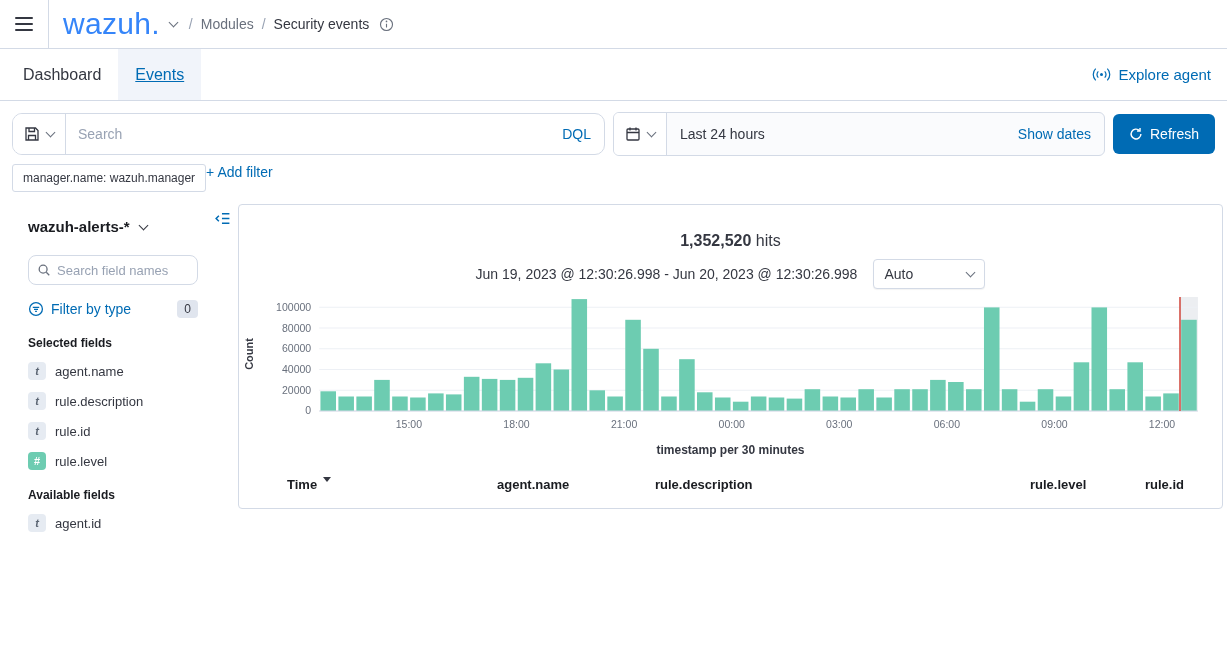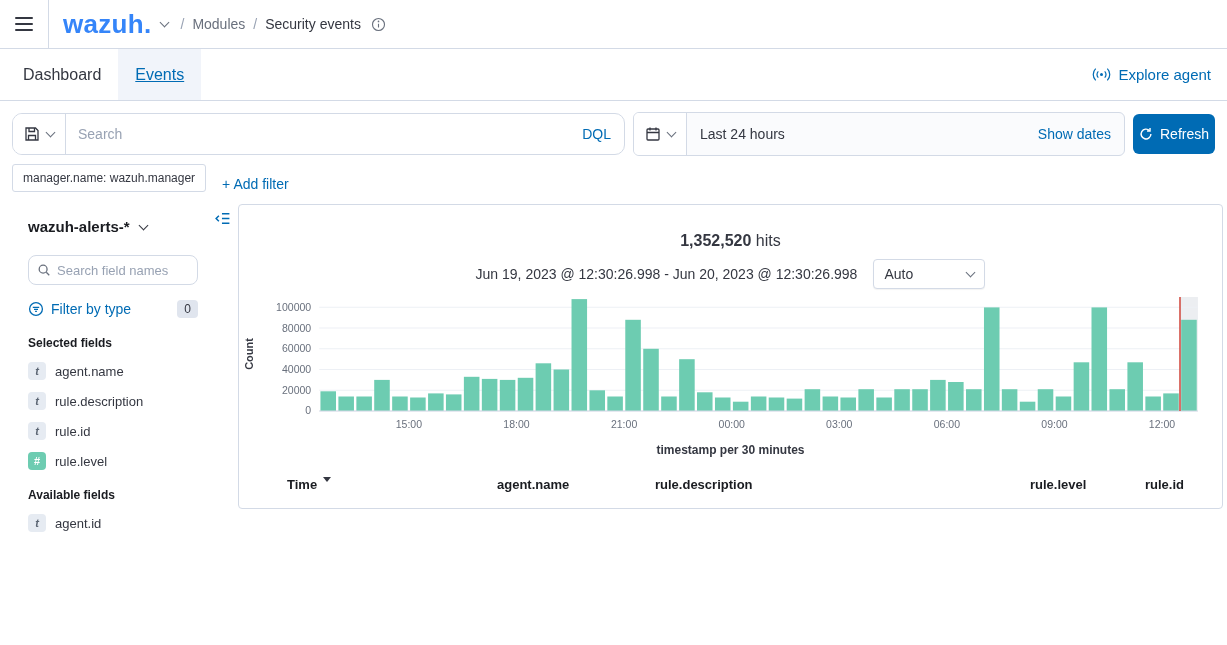--- a/index.html
+++ b/index.html
@@ -6,21 +6,21 @@
   html,body{width:1227px;height:645px}
   body{font-family:"Liberation Sans",sans-serif;background:#fff;color:#343741;overflow:hidden}
   input,button{font-family:inherit}
 
   
   .topbar{height:49px;display:flex;align-items:center;border-bottom:1px solid #d3dae6}
   .hamburger{width:48px;height:48px;display:flex;flex-direction:column;align-items:center;justify-content:center;gap:4px;background:none;border:none;cursor:pointer}
   .hamburger span{display:block;width:18px;height:2px;background:#343741;border-radius:1px}
   .vdiv{width:1px;height:49px;background:#d3dae6}
   .logo-btn{display:flex;align-items:center;gap:10px;margin:0 12px 0 14px;cursor:pointer;background:none;border:none}
-  .logo{font-size:26px;font-weight:bold;color:#3585f9;letter-spacing:.3px}
+  .logo{font-size:30px;font-weight:normal;color:#3585f9;letter-spacing:.3px}
   .chev{display:inline-block;width:7px;height:7px;border-right:1.6px solid currentColor;border-bottom:1.6px solid currentColor;transform:rotate(45deg);margin-bottom:3px}
   .logo-btn .chev{color:#69707d}
   .breadcrumb{display:flex;align-items:center;gap:8px;font-size:14px}
   .crumb-sep{color:#98a2b3}
   .crumb{color:#69707d;cursor:pointer}
   .crumb-current{color:#343741}
   .info-btn{display:flex;align-items:center;background:none;border:none;cursor:pointer;margin-left:2px}
 
   
   .tabbar{height:52px;display:flex;align-items:stretch;border-bottom:1px solid #d3dae6;padding:0 16px 0 6px}
@@ -31,24 +31,24 @@
   
   .searchrow{display:flex;align-items:center;gap:8px;padding:11px 12px 8px}
   .querybar{flex:1;display:flex;align-items:center;height:42px;border:1px solid #d3dae6;border-radius:10px;background:#fff;overflow:hidden}
   .seg{display:flex;align-items:center;gap:7px;padding:0 11px;height:100%;border-right:1px solid #d3dae6;cursor:pointer;background:#fff}
   .querybar input{flex:1;border:none;outline:none;font-size:14px;padding:0 12px;color:#343741;background:transparent}
   .querybar input::placeholder,.field-search input::placeholder{color:#98a2b3}
   .dql{color:#006bb4;font-size:14px;padding:0 13px;cursor:pointer}
   .datebar{display:flex;align-items:center;width:492px;height:44px;border:1px solid #d3dae6;border-radius:6px;background:#fafbfd;overflow:hidden;flex-shrink:0}
   .timerange{flex:1;font-size:14px;color:#343741;padding:0 13px;cursor:pointer}
   .showdates{color:#006bb4;font-size:14px;padding:0 13px;cursor:pointer;background:none;border:none}
-  .refresh{width:82px;height:40px;background:#006bb4;color:#fff;border:none;border-radius:6px;font-size:14px;display:flex;align-items:center;justify-content:center;gap:7px;cursor:pointer;flex-shrink:0}
-
-  
-  .filterrow{display:flex;align-items:flex-end;gap:16px;padding:0 12px 10px}
+  .refresh{width:102px;height:40px;background:#006bb4;color:#fff;border:none;border-radius:6px;font-size:14px;display:flex;align-items:center;justify-content:center;gap:7px;cursor:pointer;flex-shrink:0}
+
+  
+  .filterrow{display:flex;align-items:flex-start;gap:0;padding:0 12px 10px}
   .chip{border:1px solid #d3dae6;border-radius:3px;padding:6px 10px;font-size:12px;color:#343741;background:#fff;cursor:pointer}
   .addfilter{color:#006bb4;font-size:14px;cursor:pointer;background:none;border:none}
 
   
   .main{display:flex;align-items:flex-start;position:relative}
   .sidebar{width:238px;flex-shrink:0;padding:16px 40px 0 28px}
   .index-row{display:flex;align-items:center;gap:10px;font-size:15px;font-weight:bold;color:#1a1c21;margin-bottom:20px;cursor:pointer;white-space:nowrap}
   .index-row .chev{color:#343741}
   .field-search{display:flex;align-items:center;gap:6px;height:30px;border:1px solid #d3dae6;border-radius:8px;padding:0 8px;margin-bottom:15px;background:#fff}
   .field-search input{flex:1;min-width:0;border:none;outline:none;font-size:13px;color:#343741}

